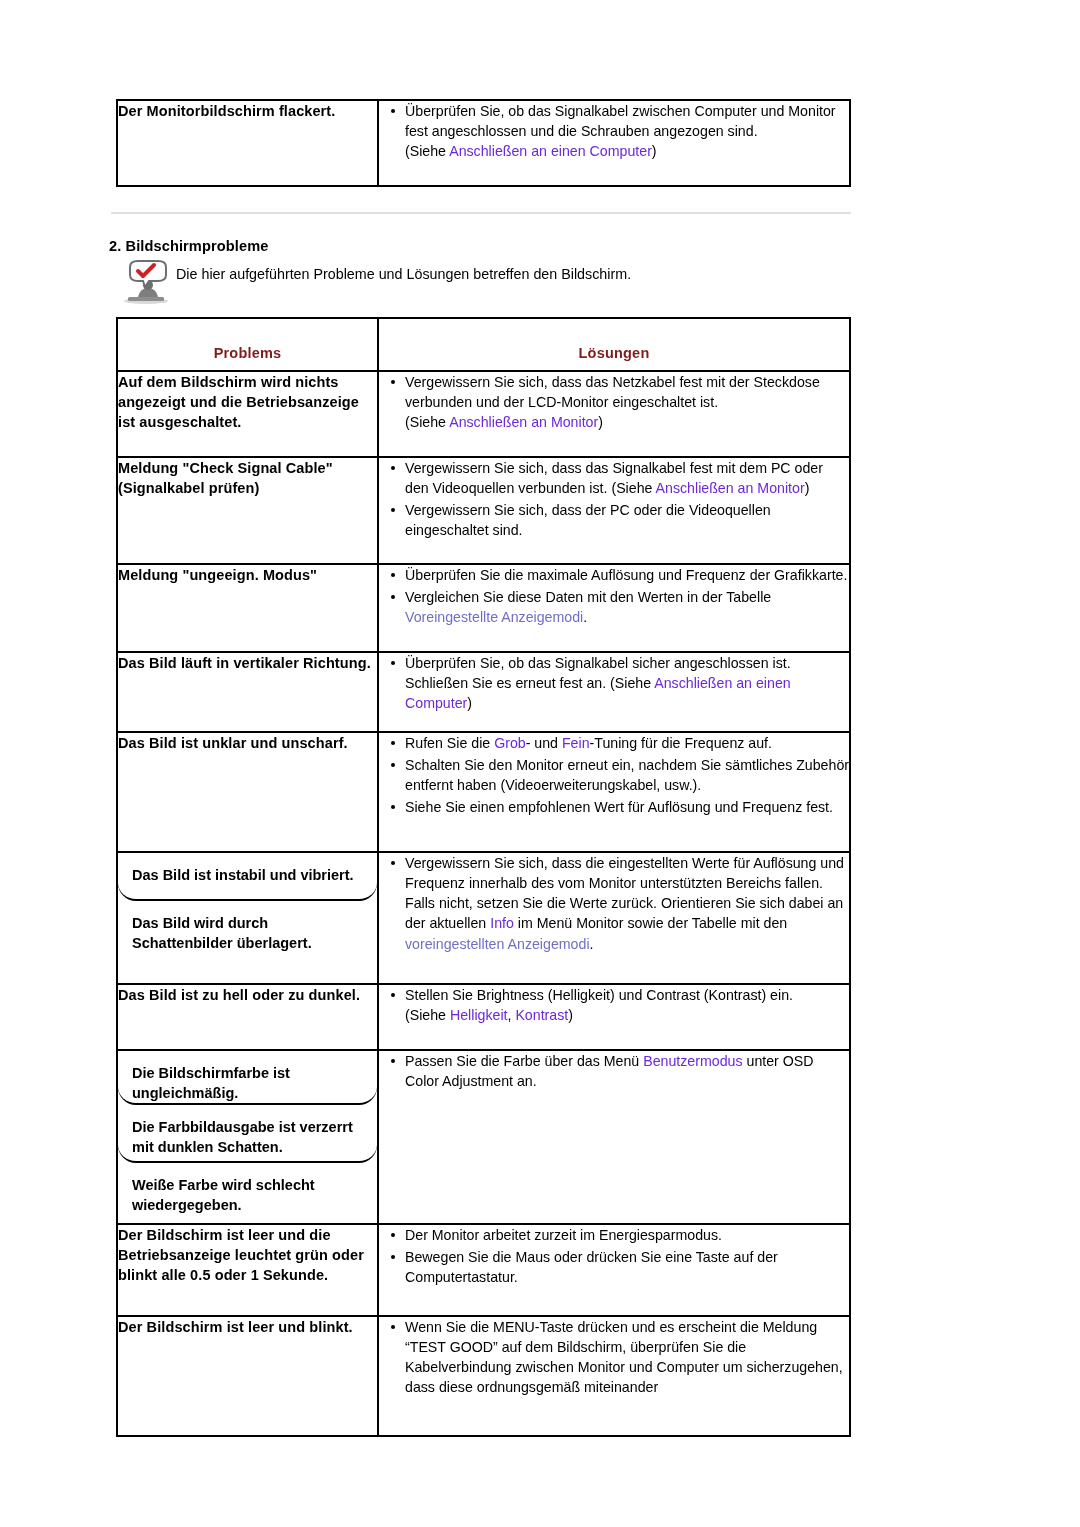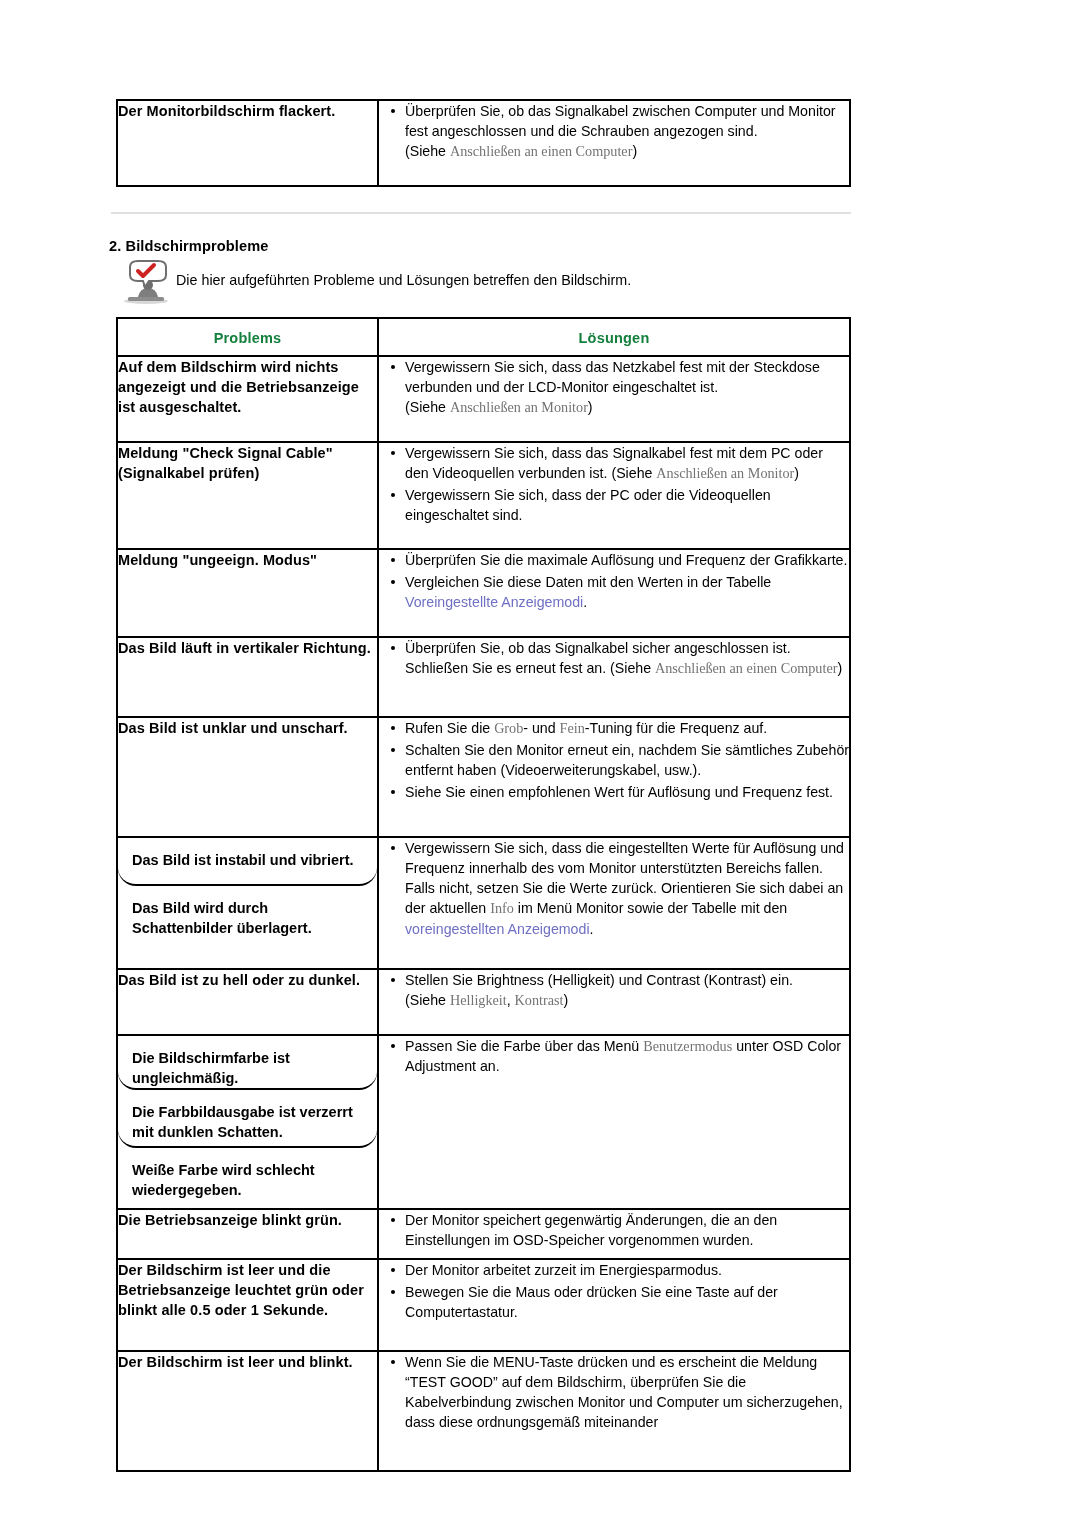--- a/index.html
+++ b/index.html
@@ -73,23 +73,22 @@
     position: absolute;
     left: 12px;
     top: 8px;
     width: 4px;
     height: 4px;
     background: #000;
     border-radius: 50%;
   }
 
   a.lnk, .lnk {
-    color: #737373;
+    color: #6d28d9;
     text-decoration: none;
-    font-family: Liberation Serif, serif;
   }
   .lnk-v {
     color: #6f6fc4;
     text-decoration: none;
   }
 
   
   .hrule {
     position: absolute;
     left: 111px;
@@ -104,21 +103,21 @@
     position: absolute;
     left: 109px;
     top: 238px;
     font-size: 14.6px;
     font-weight: bold;
     letter-spacing: 0.1px;
   }
   .sect-note {
     position: absolute;
     left: 176px;
-    top: 272px;
+    top: 266px;
     font-size: 14.3px;
   }
 
   
   .note-icon {
     position: absolute;
     left: 120px;
     top: 259px;
     width: 56px;
     height: 48px;
@@ -131,22 +130,22 @@
     top: 317px;
     width: 733px;
   }
   .main-table col.c1 { width: 261px; }
   .main-table col.c2 { width: 472px; }
 
   .main-table thead th {
     text-align: center;
     font-size: 14.5px;
     font-weight: bold;
-    color: #15803d;
-    padding: 11px 0 9px 0;
+    color: #7f1d1d;
+    padding: 26px 0 9px 0;
     background: #ffffff;
     letter-spacing: 0.2px;
   }
 
   
   .group-col {
     padding: 0 !important;
   }
   .group-col .sub {
     border-bottom: 2px solid #000;
@@ -342,32 +341,20 @@
         </td>
         <td class="sol-cell">
           <ul class="blist">
             <li>
               <span>Passen Sie die Farbe über das Menü </span><a href="#" class="lnk">Benutzermodus</a><span> unter OSD Color Adjustment an.</span>
             </li>
           </ul>
         </td>
       </tr>
 
-      <tr>
-        <td class="prob-cell" style="height:48px;">
-          <span>Die Betriebsanzeige blinkt grün.</span>
-        </td>
-        <td class="sol-cell">
-          <ul class="blist">
-            <li>
-              <span>Der Monitor speichert gegenwärtig Änderungen, die an den Einstellungen im OSD-Speicher vorgenommen wurden.</span>
-            </li>
-          </ul>
-        </td>
-      </tr>
 
       <tr>
         <td class="prob-cell" style="height:90px;">
           <span>Der Bildschirm ist leer und die Betriebsanzeige leuchtet grün oder blinkt alle 0.5 oder 1 Sekunde.</span>
         </td>
         <td class="sol-cell">
           <ul class="blist">
             <li>
               <span>Der Monitor arbeitet zurzeit im Energiesparmodus.</span>
             </li>

